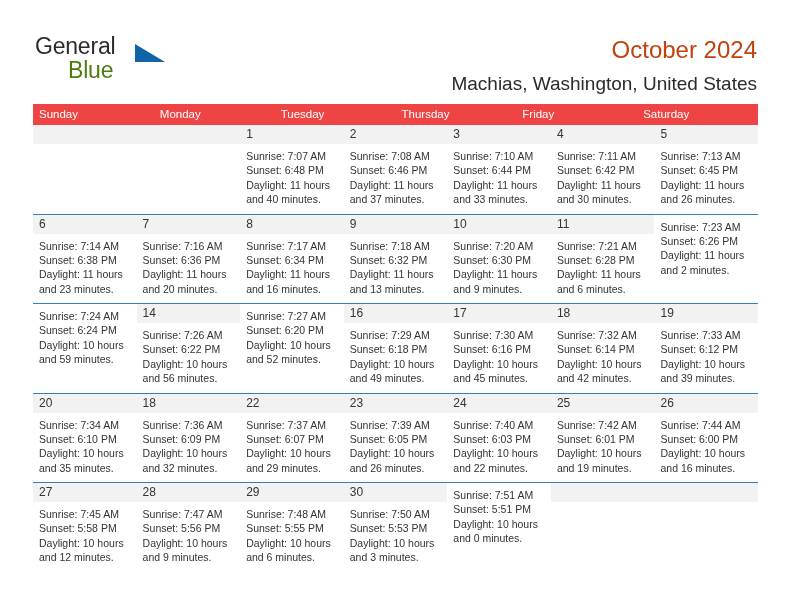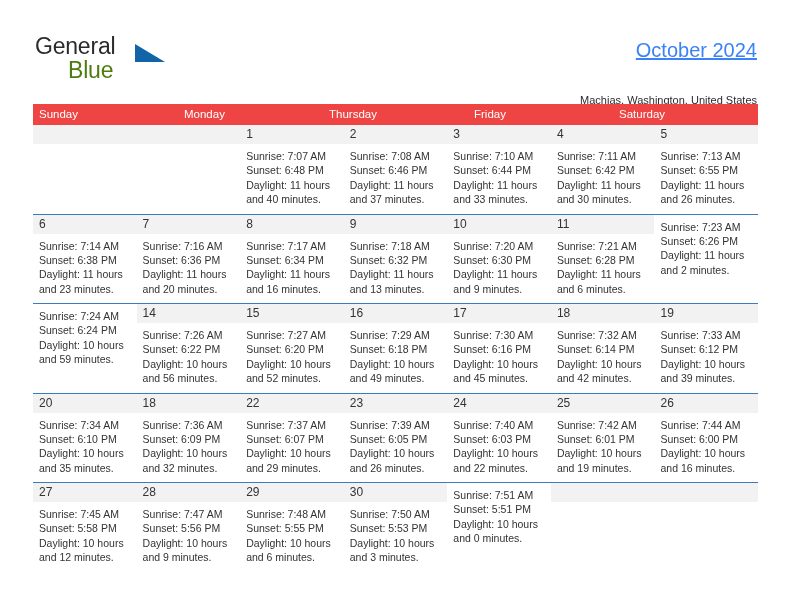--- a/index.html
+++ b/index.html
@@ -65,30 +65,29 @@
     border-top: 18px solid transparent;
   }
 
   .title-block {
     position: absolute;
     right: 0;
     top: 0;
     text-align: right;
   }
   .cal-title {
-    font-size: 20px;
+    font-size: 24px;
     font-weight: normal;
-    color: #3b82f6;
+    color: #c2410c;
     line-height: 34px;
     white-space: nowrap;
-    text-decoration: underline;
   }
   .cal-subtitle {
-    margin-top: 24px;
-    font-size: 11px;
+    margin-top: 8px;
+    font-size: 19px;
     color: #2b2b2b;
     line-height: 18px;
     white-space: nowrap;
   }
 
   
   .calendar {
     position: absolute;
     left: 33px;
     top: 104px;
@@ -162,20 +161,21 @@
       <div class="cal-subtitle">Machias, Washington, United States</div>
     </div>
 
   </div>
 
   <div class="calendar">
 
     <div class="weekday-row">
       <div class="weekday">Sunday</div>
       <div class="weekday">Monday</div>
+      <div class="weekday">Tuesday</div>
       <div class="weekday">Thursday</div>
       <div class="weekday">Friday</div>
       <div class="weekday">Saturday</div>
     </div>
 
     <div class="week-row first">
       <div class="day-cell empty">
         <div class="day-num"></div>
         <div class="day-lines">
           <div class="day-line"></div>
@@ -226,21 +226,21 @@
           <div class="day-line">Sunrise: 7:11 AM</div>
           <div class="day-line">Sunset: 6:42 PM</div>
           <div class="day-line">Daylight: 11 hours</div>
           <div class="day-line">and 30 minutes.</div>
         </div>
       </div>
       <div class="day-cell">
         <div class="day-num">5</div>
         <div class="day-lines">
           <div class="day-line">Sunrise: 7:13 AM</div>
-          <div class="day-line">Sunset: 6:55 PM</div>
+          <div class="day-line">Sunset: 6:45 PM</div>
           <div class="day-line">Daylight: 11 hours</div>
           <div class="day-line">and 26 minutes.</div>
         </div>
       </div>
     </div>
 
     <div class="week-row">
       <div class="day-cell">
         <div class="day-num">6</div>
         <div class="day-lines">
@@ -317,21 +317,20 @@
       <div class="day-cell">
         <div class="day-num">14</div>
         <div class="day-lines">
           <div class="day-line">Sunrise: 7:26 AM</div>
           <div class="day-line">Sunset: 6:22 PM</div>
           <div class="day-line">Daylight: 10 hours</div>
           <div class="day-line">and 56 minutes.</div>
         </div>
       </div>
       <div class="day-cell">
-        <div class="day-num">15</div>
         <div class="day-lines">
           <div class="day-line">Sunrise: 7:27 AM</div>
           <div class="day-line">Sunset: 6:20 PM</div>
           <div class="day-line">Daylight: 10 hours</div>
           <div class="day-line">and 52 minutes.</div>
         </div>
       </div>
       <div class="day-cell">
         <div class="day-num">16</div>
         <div class="day-lines">

